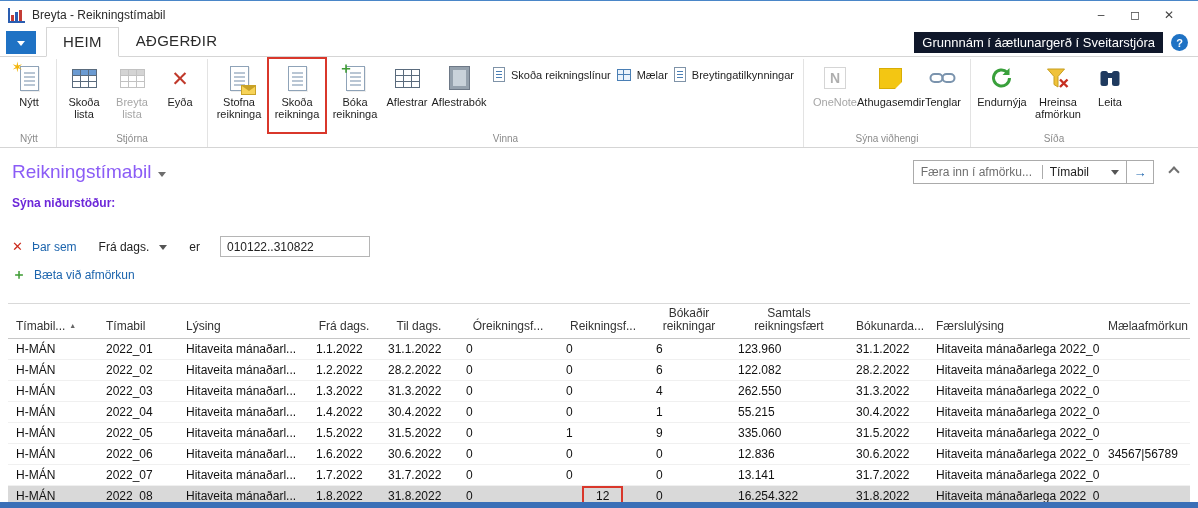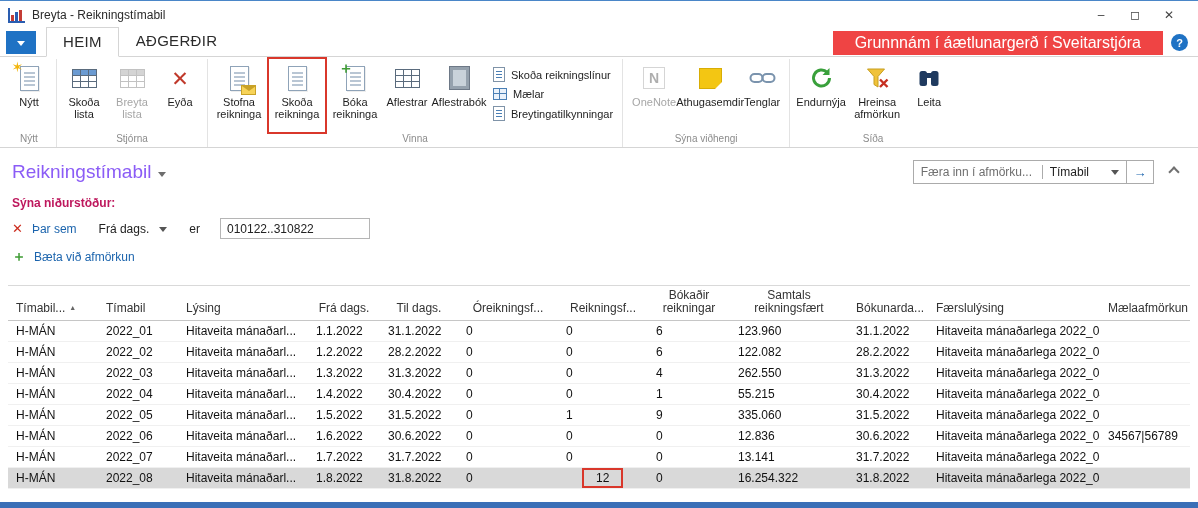--- a/index.html
+++ b/index.html
@@ -17,35 +17,35 @@
   .win-controls{margin-left:auto;display:flex;align-items:center}
   .win-btn{width:34px;height:24px;display:flex;align-items:center;justify-content:center;font-size:12px;color:#444;cursor:pointer}
 
   
   .tabrow{height:27px;display:flex;align-items:flex-end;background:#fff;padding:0 6px;flex:0 0 auto}
   .app-menu{width:30px;height:23px;background:#1f72c4;color:#fff;display:flex;align-items:center;justify-content:center;margin:0 10px 0 0;align-self:center;cursor:pointer}
   .app-menu .caret-down{border:4px solid transparent;border-top:5px solid #fff;margin-top:5px}
   .tab{padding:5px 16px 6px;font-size:15px;color:#2b2b2b;letter-spacing:.3px;cursor:pointer;border:1px solid transparent}
   .tab.active{background:#fff;border-color:#d5d5d5;border-bottom-color:#fff;position:relative;top:1px}
   .tab-spacer{flex:1}
-  .env-badge{align-self:center;background:#ef4444;color:#fff;font-size:16px;padding:3px 22px;white-space:nowrap}
+  .env-badge{align-self:center;background:#0f172a;color:#fff;font-size:13px;padding:3px 8px;white-space:nowrap}
   .help-circle{align-self:center;width:17px;height:17px;border-radius:50%;background:#1f72c4;color:#fff;font-weight:bold;font-size:11px;display:flex;align-items:center;justify-content:center;margin:0 4px 0 8px;cursor:pointer}
 
   
   .ribbon{display:flex;align-items:stretch;background:#fff;border-top:1px solid #d5d5d5;border-bottom:1px solid #d5d5d5;padding:2px 2px 0 2px;height:92px;flex:0 0 auto}
   .rgroup{display:flex;flex-direction:column;padding:0 3px}
   .rgroup + .rgroup{border-left:1px solid #e3e3e3}
   .rbuttons{display:flex;align-items:flex-start;flex:1}
   .rgroup-label{text-align:center;font-size:10px;color:#8b8b8b;padding:1px 8px 3px;white-space:nowrap}
   .rbtn{width:56px;min-height:62px;display:flex;flex-direction:column;align-items:center;text-align:center;font-size:11px;line-height:12px;color:#1e1e1e;padding:4px 1px 2px;cursor:pointer;border-radius:2px}
   .rbtn.narrow{width:48px}
   .rbtn.disabled{color:#a6a6a6;cursor:default}
   .rbtn.disabled .ricon{opacity:.4;filter:grayscale(1)}
   .ricon{height:30px;display:flex;align-items:center;justify-content:center;margin-bottom:3px}
-  .rcol{display:flex;flex-direction:column;justify-content:flex-start;gap:6px;padding:8px 6px 0 6px}
+  .rcol{display:flex;flex-direction:row;justify-content:flex-start;gap:6px;padding:8px 6px 0 6px}
   .rsmall{display:flex;align-items:center;gap:6px;font-size:11px;white-space:nowrap;cursor:pointer}
   .annotate-red{border:2px solid #d9372b;margin:-2px 0;align-self:stretch}
 
   
   .icn{position:relative;display:inline-block}
   .i-doc{width:19px;height:25px;background:#fff;border:1px solid #8fa3b8;box-shadow:1px 1px 0 rgba(0,0,0,.07)}
   .i-doc i{position:absolute;left:3px;right:3px;top:5px;height:2px;background:#b9c6d4;box-shadow:0 4px 0 #b9c6d4,0 8px 0 #b9c6d4,0 12px 0 #b9c6d4}
   .ov{position:absolute;font-weight:bold;line-height:1;font-style:normal}
   .ov-star{top:-7px;left:-9px;color:#f2b50c;font-size:14px}
   .ov-plus-tl{top:-7px;left:-8px;color:#3f9c35;font-size:15px}
@@ -80,21 +80,21 @@
   .qf-input{border:none;outline:none;width:128px;font-size:12px;padding:0 7px;color:#444;font-family:inherit}
   .qf-input::placeholder{color:#6f6f6f}
   .qf-scope{display:flex;align-items:center;border-left:1px solid #ababab;padding:0 7px;color:#222;cursor:pointer}
   .qf-scope .caret-down{border:4px solid transparent;border-top:5px solid #555;margin:5px 0 0 22px}
   .qf-go{width:27px;border:1px solid #ababab;border-left:none;display:flex;align-items:center;justify-content:center;color:#1b64ad;font-weight:bold;font-size:13px;cursor:pointer;background:#fff}
   .collapse-chevron{margin:0 12px 0 16px;align-self:center;cursor:pointer}
   .chev{display:block;width:8px;height:8px;border-left:2px solid #707070;border-top:2px solid #707070;transform:rotate(45deg)}
 
   
   .filter-pane{padding:6px 12px 10px;flex:0 0 auto}
-  .fp-heading{font-weight:bold;color:#be185d;margin-bottom:8px}
+  .fp-heading{font-weight:bold;color:#6d28d9;margin-bottom:26px}
   .fp-row{display:flex;align-items:center;margin-bottom:9px}
   .fp-x{color:#cc2b1d;font-weight:bold;font-size:13px;margin-right:9px;cursor:pointer}
   .fp-link{color:#1b64ad;cursor:pointer}
   .fp-field{display:flex;align-items:center;color:#222;margin-left:22px;cursor:pointer}
   .fp-field .caret-down{border:4px solid transparent;border-top:5px solid #555;margin:5px 0 0 10px}
   .fp-op{margin:0 20px 0 22px;color:#222}
   .fp-input{border:1px solid #b5b5b5;height:21px;width:150px;font-size:12px;padding:0 6px;color:#222;font-family:inherit}
   .fp-plus{color:#3f9c35;font-weight:bold;font-size:14px;margin-right:8px;cursor:pointer}
 
   

